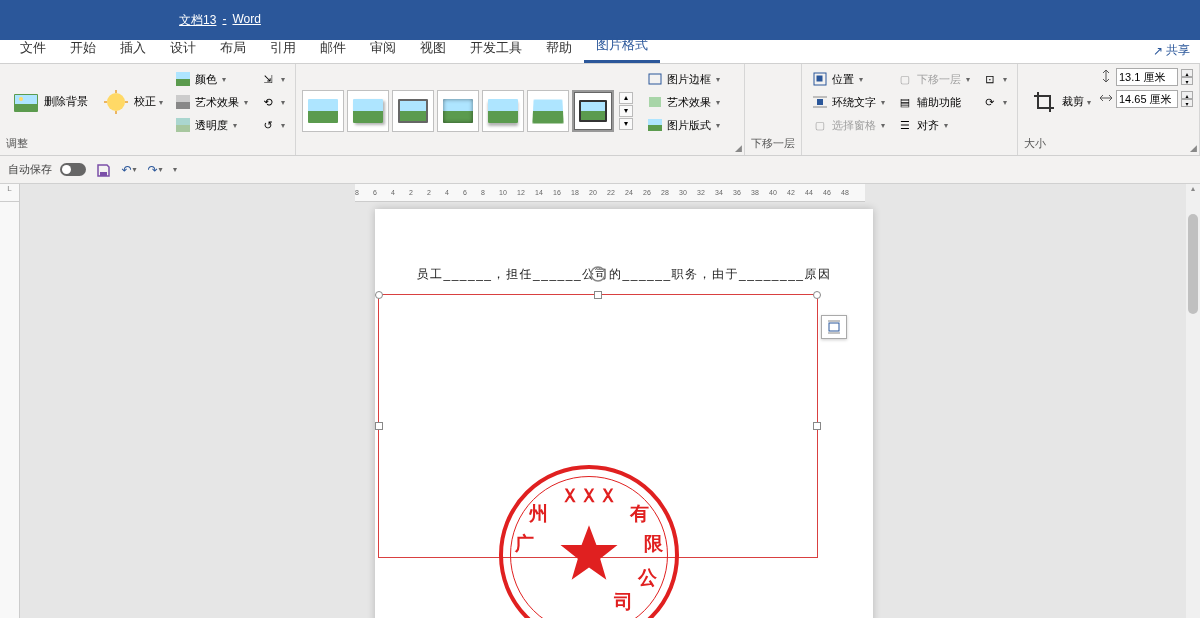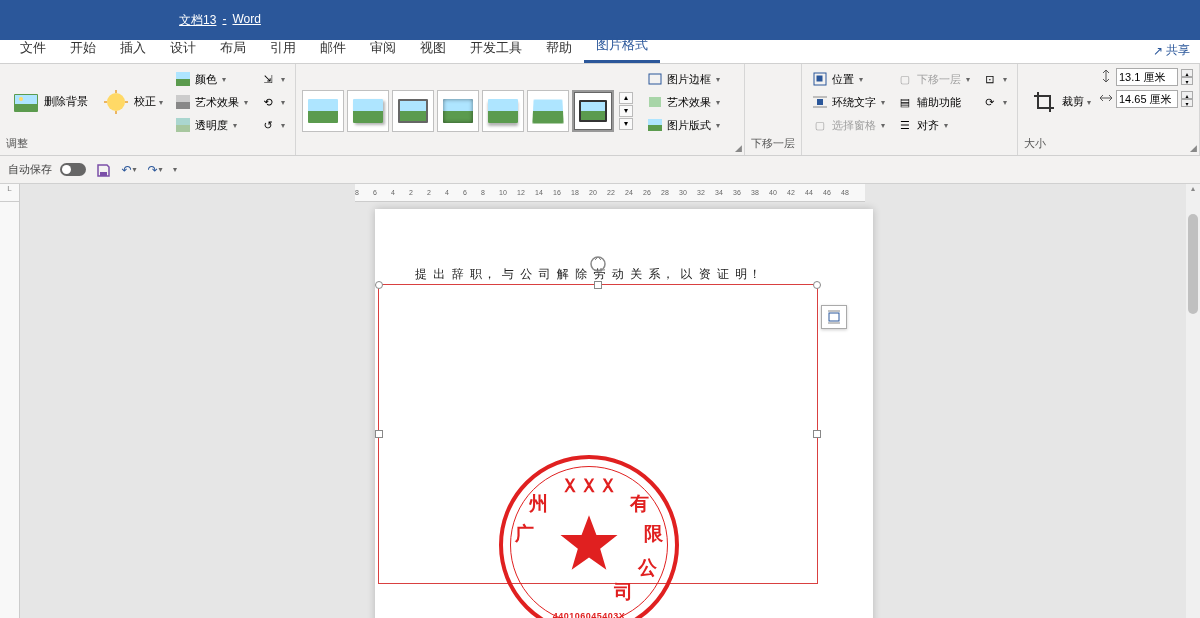--- a/index.html
+++ b/index.html
@@ -49,21 +49,21 @@
     .toggle::after { content: ""; width: 9px; height: 9px; background: white; border-radius: 50%; position: absolute; top: 2px; left: 2px; }
     .qat-icon { width: 18px; height: 18px; display: flex; align-items: center; justify-content: center; }
     
     .workspace { position: relative; height: 438px; background: #e6e6e6; display: flex; }
     .ruler-v { width: 20px; background: #f8f8f8; border-right: 1px solid #ccc; }
     .content-area { flex: 1; position: relative; overflow: hidden; }
     .ruler-h { height: 18px; background: #f8f8f8; border-bottom: 1px solid #ccc; position: relative; margin-left: 335px; width: 510px; font-size: 7px; color: #666; display: flex; align-items: center; }
     .ruler-h span { position: absolute; }
     .page { position: absolute; left: 355px; top: 25px; width: 498px; height: 700px; background: white; box-shadow: 0 0 8px rgba(0,0,0,0.2); padding: 50px 40px; }
     .doc-text { font-size: 12px; color: #222; line-height: 2.6; letter-spacing: 1.5px; }
-    .selection-box { position: absolute; border: 1.5px solid #d94040; left: 3px; top: 75px; width: 440px; height: 300px; }
+    .selection-box { position: absolute; border: 1.5px solid #d94040; left: 3px; top: 85px; width: 440px; height: 264px; }
     .handle { width: 8px; height: 8px; background: white; border: 1px solid #888; border-radius: 50%; position: absolute; }
     .handle.sq { border-radius: 0; }
     .rotate-handle { position: absolute; width: 18px; height: 18px; top: -30px; left: 50%; transform: translateX(-50%); }
     .layout-opts { position: absolute; right: -30px; top: 20px; width: 26px; height: 24px; background: white; border: 1px solid #aaa; box-shadow: 0 1px 3px rgba(0,0,0,0.2); display:flex; align-items:center; justify-content:center; }
     
     .stamp { position: absolute; left: 120px; top: 170px; width: 180px; height: 180px; }
     .stamp-circle { width: 100%; height: 100%; border: 4px solid #e02020; border-radius: 50%; position: relative; }
     .stamp-inner { position: absolute; inset: 7px; border: 1px solid #e02020; border-radius: 50%; }
     .stamp-star { position: absolute; top: 50%; left: 50%; transform: translate(-50%, -52%); }
     .stamp-text-bot { position: absolute; width: 100%; text-align: center; bottom: 10px; color: #e02020; font-size: 9px; letter-spacing: 0.5px; font-weight:bold; }
@@ -400,21 +400,21 @@
         <span style="left: 360px;">34</span>
         <span style="left: 378px;">36</span>
         <span style="left: 396px;">38</span>
         <span style="left: 414px;">40</span>
         <span style="left: 432px;">42</span>
         <span style="left: 450px;">44</span>
         <span style="left: 468px;">46</span>
         <span style="left: 486px;">48</span>
       </div>
     <div class="page">
-      <div class="doc-text">提 出 辞 职， 与 公 司 解 除 劳 动 关 系， 以 资 证 明！</div>
+      <div class="doc-text" style="text-align:center">员工______，担任______公司的______职务，由于________原因</div>
 
       <div class="selection-box">
         <div class="rotate-handle"><svg width="18" height="18">
               <circle cx="9" cy="9" r="7" fill="none" stroke="#888" stroke-width="1.5"></circle>
               <path d="M9 2 L6 5 M9 2 L12 5" stroke="#888" fill="none"></path>
             </svg></div>
         <div class="handle" style="top:-4px;left:-4px"></div>
         <div class="handle sq" style="top:-4px;left:50%;margin-left:-4px"></div>
         <div class="handle" style="top:-4px;right:-4px"></div>
         <div class="handle sq" style="top:50%;left:-4px;margin-top:-4px"></div>

